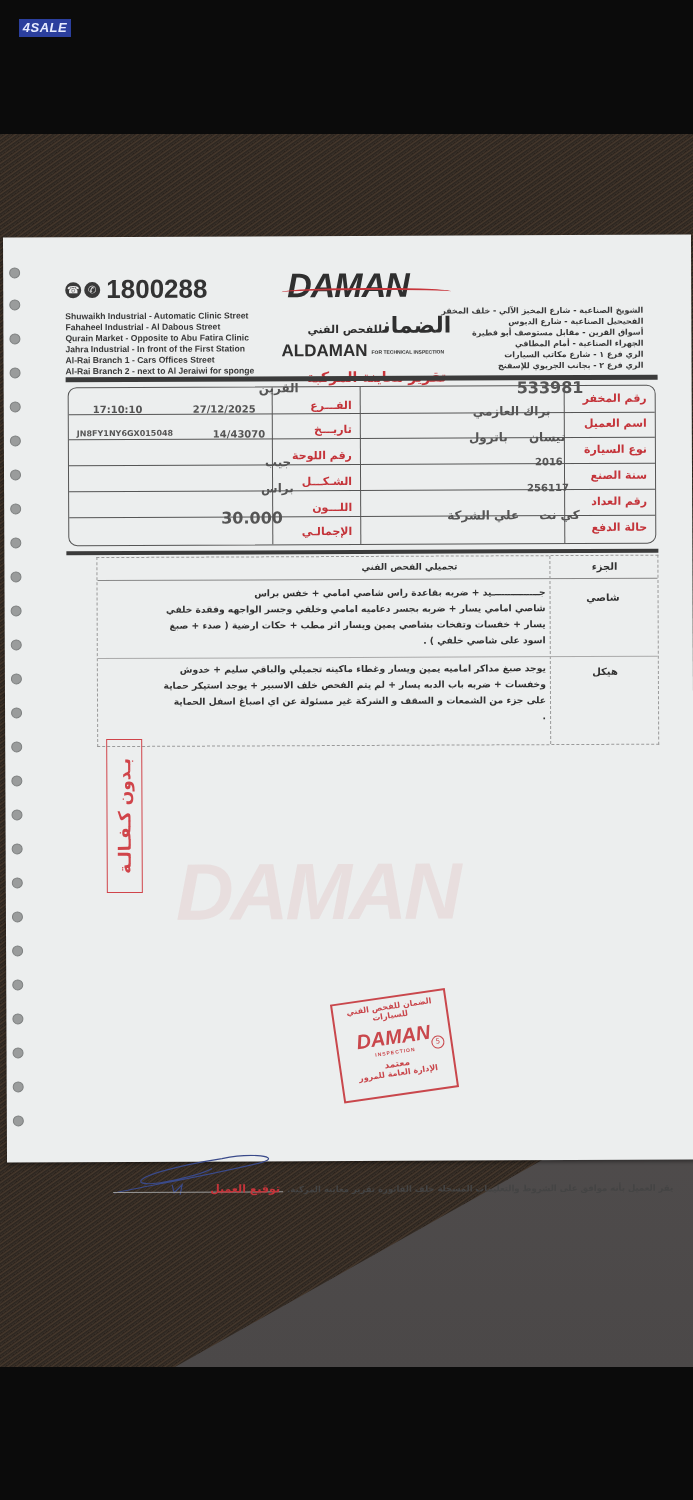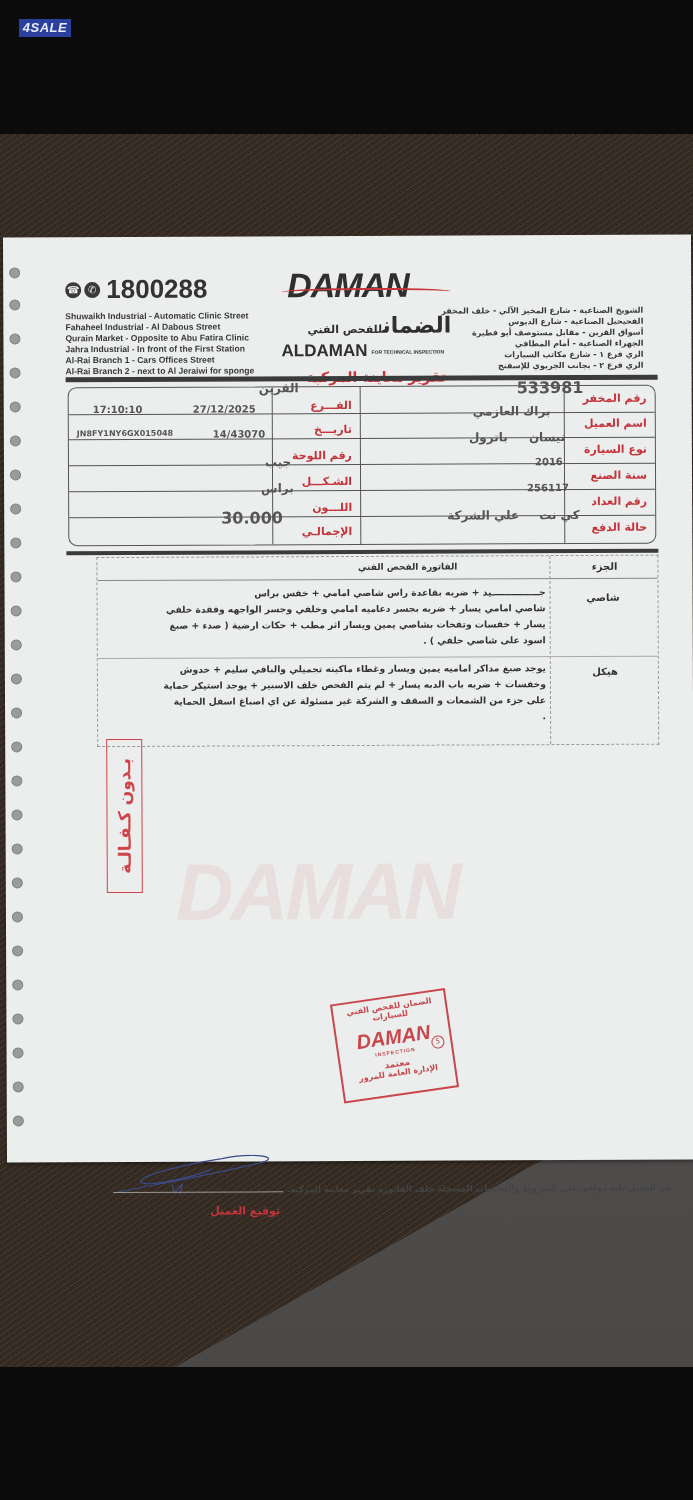--- a/index.html
+++ b/index.html
@@ -75,21 +75,21 @@
   .stamp-approved { position:absolute; left:330px; top:760px; width:112px; height:96px;
     border:2px solid #c9474c; transform:rotate(-8deg); color:#c9474c; text-align:center; }
   .sa-top { direction:rtl; font-size:8px; font-weight:bold; margin-top:4px; }
   .sa-logo { font-family:"Liberation Sans", sans-serif; font-style:italic; font-weight:900; font-size:20px; margin-top:6px; }
   .sa-sub { font-family:"Liberation Sans", sans-serif; font-size:5px; font-weight:bold; letter-spacing:1px; }
   .sa-num { position:absolute; right:6px; top:44px; width:11px; height:11px; border:1px solid #c9474c; border-radius:50%; font-size:7px; line-height:11px; }
   .sa-app { direction:rtl; font-size:9px; font-weight:bold; margin-top:4px; }
   .sa-dept { direction:rtl; font-size:8px; font-weight:bold; }
   .sig-area { position:absolute; left:105px; top:918px; width:170px; height:42px; }
   .footer-line { position:absolute; left:106px; top:955px; width:170px; border-bottom:1px solid #999; }
-  .sig-lbl { position:absolute; left:203px; top:968px; direction:rtl; color:#c4343a; font-weight:bold; font-size:11px; }
+  .sig-lbl { position:absolute; left:203px; top:946px; direction:rtl; color:#c4343a; font-weight:bold; font-size:11px; }
   .terms { position:absolute; right:22px; top:948px; direction:rtl; font-size:8.5px; color:#444; font-weight:bold; }
 </style>
 </head>
 <body>
 
 <div class="badge">4SALE</div>
 
 <div class="photo">
   <div class="cloth"></div>
 
@@ -205,21 +205,21 @@
     </div>
 
     <div class="dark-bar" style="top:314px;height:4px"></div>
 
     <div class="watermark">DAMAN</div>
 
     <div class="notes-table" style="top:320px">
       <div class="notes-head"></div>
       <div class="vline" style="left:452px;border-left:1px dashed #999"></div>
       <div class="part-lbl" style="right:40px;top:5px">الجزء</div>
-      <div class="part-lbl" style="right:200px;top:5px;font-size:9px">الفاتورة الفحص الفني</div>
+      <div class="part-lbl" style="right:200px;top:5px;font-size:9px">تجميلي الفحص الفني</div>
 
       <div class="part-lbl" style="right:38px;top:36px">شاصي</div>
       <div class="note-text" style="right:112px;top:28px;width:400px">
         <div>جـــــــــــــــيد + ضربه بقاعدة راس شاصي امامي + خفس براس</div>
         <div>شاصي امامي يسار + ضربه بجسر دعاميه امامي وخلفي وجسر الواجهه وفقدة خلفي</div>
         <div>يسار + خفسات وتفخات بشاصي يمين ويسار اثر مطب + حكات ارضية ( صدء + صبغ</div>
         <div>اسود على شاصي خلفي ) .</div>
       </div>
 
       <div class="notes-sep" style="top:100px"></div>

